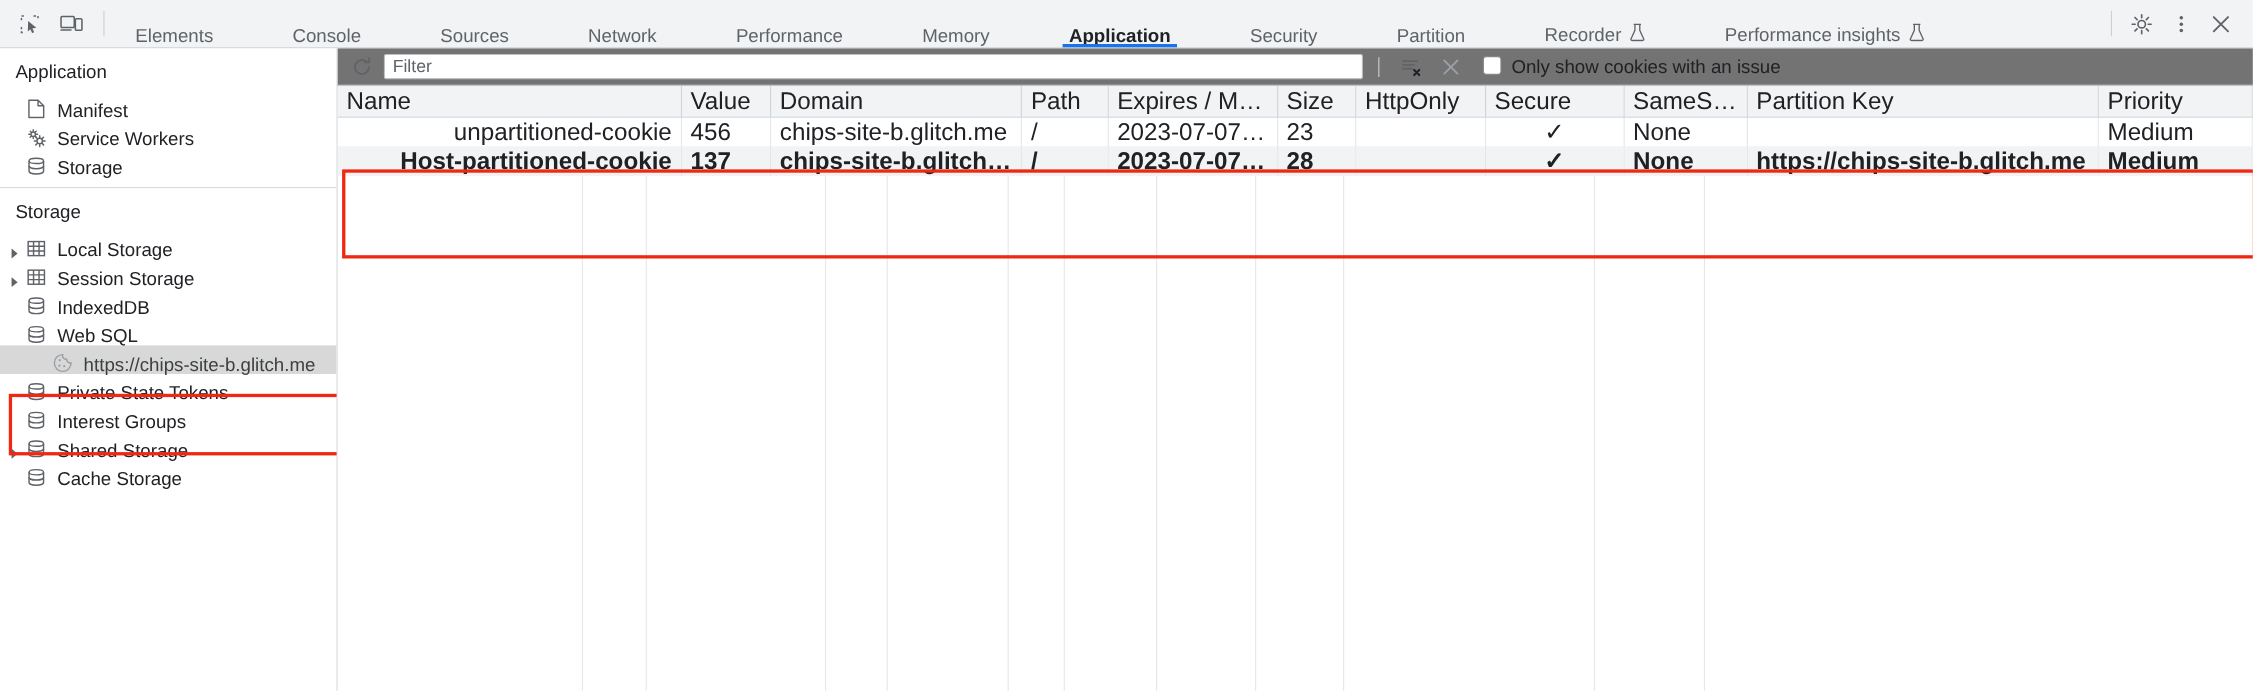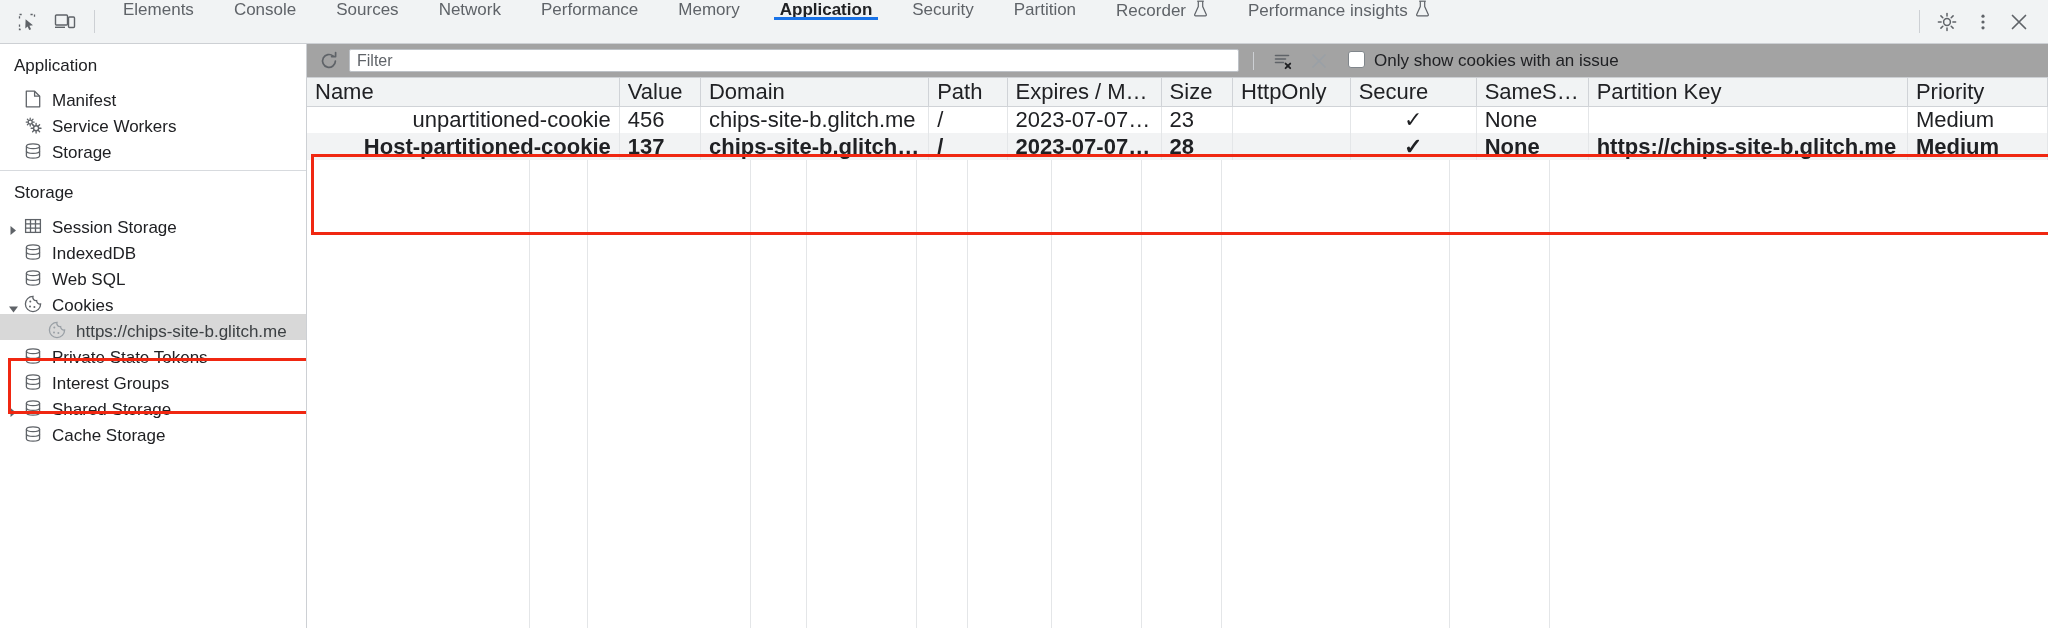--- a/index.html
+++ b/index.html
@@ -22,21 +22,21 @@
     display:flex; align-items:stretch;
     position:relative;
   }
   .tb-tools { display:flex; align-items:center; padding-left:10px; gap:4px; }
   .tb-iconbtn {
     width:34px; height:34px;
     display:flex; align-items:center; justify-content:center;
     border-radius:3px;
   }
   .tb-sep { width:1px; background:#cdd0d4; margin:10px 8px; align-self:stretch; }
-  .tb-tabs { display:flex; align-items:flex-start; }
+  .tb-tabs { display:flex; align-items:flex-end;gap:32px; }
   .tb-tab {
     display:flex; align-items:center; gap:7px;
     padding:0 20px;
     font-size:17px; color:#5f6368;
     position:relative; white-space:nowrap;
   }
   .tb-tab.active { color:#202124; font-weight:bold; }
   .tb-tab.active::after {
     content:""; position:absolute; left:14px; right:14px; bottom:0;
     height:3px; background:#1a73e8;
@@ -92,21 +92,21 @@
     pointer-events:none;
     z-index:30;
   }
   #annot-cookies { left:8px; top:314px; width:303px; height:56px; }
 
   
   .main { flex:1; display:flex; flex-direction:column; min-width:0; position:relative; background:#fff; }
 
   .filterbar {
     height:34px; min-height:34px;
-    background:#a3a3a3;
+    background:#737373;
     border-bottom:1px solid #cdd0d4;
     display:flex; align-items:center;
     padding:0 8px;
     gap:6px;
   }
   .fb-refresh { width:28px; height:26px; display:flex; align-items:center; justify-content:center; }
   .fb-input {
     flex:0 0 auto; width:890px; height:23px;
     background:#fff; border:1px solid #bdc1c6; border-radius:2px;
     display:flex; align-items:center;
@@ -309,35 +309,51 @@
               </g>
             </svg>
           </span>
           <span class="sb-label">Storage</span>
         </div>
       </div>
 
       <div class="sb-section">
         <div class="sb-title">Storage</div>
 
-
         <div class="sb-item">
           <span class="sb-arrow">
             <svg width="9" height="11" viewBox="0 0 9 11">
                 <path d="M1.5 1 L7 5.5 L1.5 10 Z" fill="#5f6368"></path>
               </svg>
           </span>
           <span class="sb-icon">
             <svg width="18" height="18" viewBox="0 0 18 18">
               <g fill="none" stroke="#5f6368" stroke-width="1.3">
                 <rect x="1.6" y="2.6" width="14.8" height="12.8"></rect>
                 <path d="M1.6 6.9 H16.4 M1.6 11.2 H16.4 M6.5 2.6 V15.4 M11.5 2.6 V15.4"></path>
               </g>
             </svg>
           </span>
+          <span class="sb-label">Local Storage</span>
+        </div>
+
+        <div class="sb-item">
+          <span class="sb-arrow">
+            <svg width="9" height="11" viewBox="0 0 9 11">
+                <path d="M1.5 1 L7 5.5 L1.5 10 Z" fill="#5f6368"></path>
+              </svg>
+          </span>
+          <span class="sb-icon">
+            <svg width="18" height="18" viewBox="0 0 18 18">
+              <g fill="none" stroke="#5f6368" stroke-width="1.3">
+                <rect x="1.6" y="2.6" width="14.8" height="12.8"></rect>
+                <path d="M1.6 6.9 H16.4 M1.6 11.2 H16.4 M6.5 2.6 V15.4 M11.5 2.6 V15.4"></path>
+              </g>
+            </svg>
+          </span>
           <span class="sb-label">Session Storage</span>
         </div>
 
         <div class="sb-item">
           <span class="sb-arrow empty"></span>
           <span class="sb-icon">
             <svg width="18" height="18" viewBox="0 0 18 18">
               <g fill="none" stroke="#5f6368" stroke-width="1.3">
                 <ellipse cx="9" cy="4.3" rx="6.6" ry="2.4"></ellipse>
                 <path d="M2.4 4.3 V13.7 C2.4 15.0 5.4 16.1 9 16.1 C12.6 16.1 15.6 15.0 15.6 13.7 V4.3"></path>
@@ -355,36 +371,20 @@
               <g fill="none" stroke="#5f6368" stroke-width="1.3">
                 <ellipse cx="9" cy="4.3" rx="6.6" ry="2.4"></ellipse>
                 <path d="M2.4 4.3 V13.7 C2.4 15.0 5.4 16.1 9 16.1 C12.6 16.1 15.6 15.0 15.6 13.7 V4.3"></path>
                 <path d="M2.4 9 C2.4 10.3 5.4 11.4 9 11.4 C12.6 11.4 15.6 10.3 15.6 9"></path>
               </g>
             </svg>
           </span>
           <span class="sb-label">Web SQL</span>
         </div>
 
-        <div class="sb-item">
-          <span class="sb-arrow">
-            <svg width="11" height="9" viewBox="0 0 11 9">
-                <path d="M1 1.5 L10 1.5 L5.5 7.5 Z" fill="#5f6368"></path>
-              </svg>
-          </span>
-          <span class="sb-icon">
-            <svg width="18" height="18" viewBox="0 0 18 18">
-              <path d="M9 1.4 A7.6 7.6 0 1 0 16.6 9 A3.4 3.4 0 0 1 12.6 5.6 A3.2 3.2 0 0 1 9 1.4 Z" fill="none" stroke="#5f6368" stroke-width="1.3"></path>
-              <circle cx="6.3" cy="6.4" r="1.0" fill="#5f6368"></circle>
-              <circle cx="6.0" cy="11.4" r="1.0" fill="#5f6368"></circle>
-              <circle cx="10.4" cy="11.9" r="1.0" fill="#5f6368"></circle>
-            </svg>
-          </span>
-          <span class="sb-label">Cookies</span>
-        </div>
 
         <div class="sb-item child selected">
           <span class="sb-icon">
             <svg width="18" height="18" viewBox="0 0 18 18">
               <path d="M9 1.4 A7.6 7.6 0 1 0 16.6 9 A3.4 3.4 0 0 1 12.6 5.6 A3.2 3.2 0 0 1 9 1.4 Z" fill="none" stroke="#9aa0a6" stroke-width="1.3"></path>
               <circle cx="6.3" cy="6.4" r="1.0" fill="#9aa0a6"></circle>
               <circle cx="6.0" cy="11.4" r="1.0" fill="#9aa0a6"></circle>
               <circle cx="10.4" cy="11.9" r="1.0" fill="#9aa0a6"></circle>
             </svg>
           </span>

